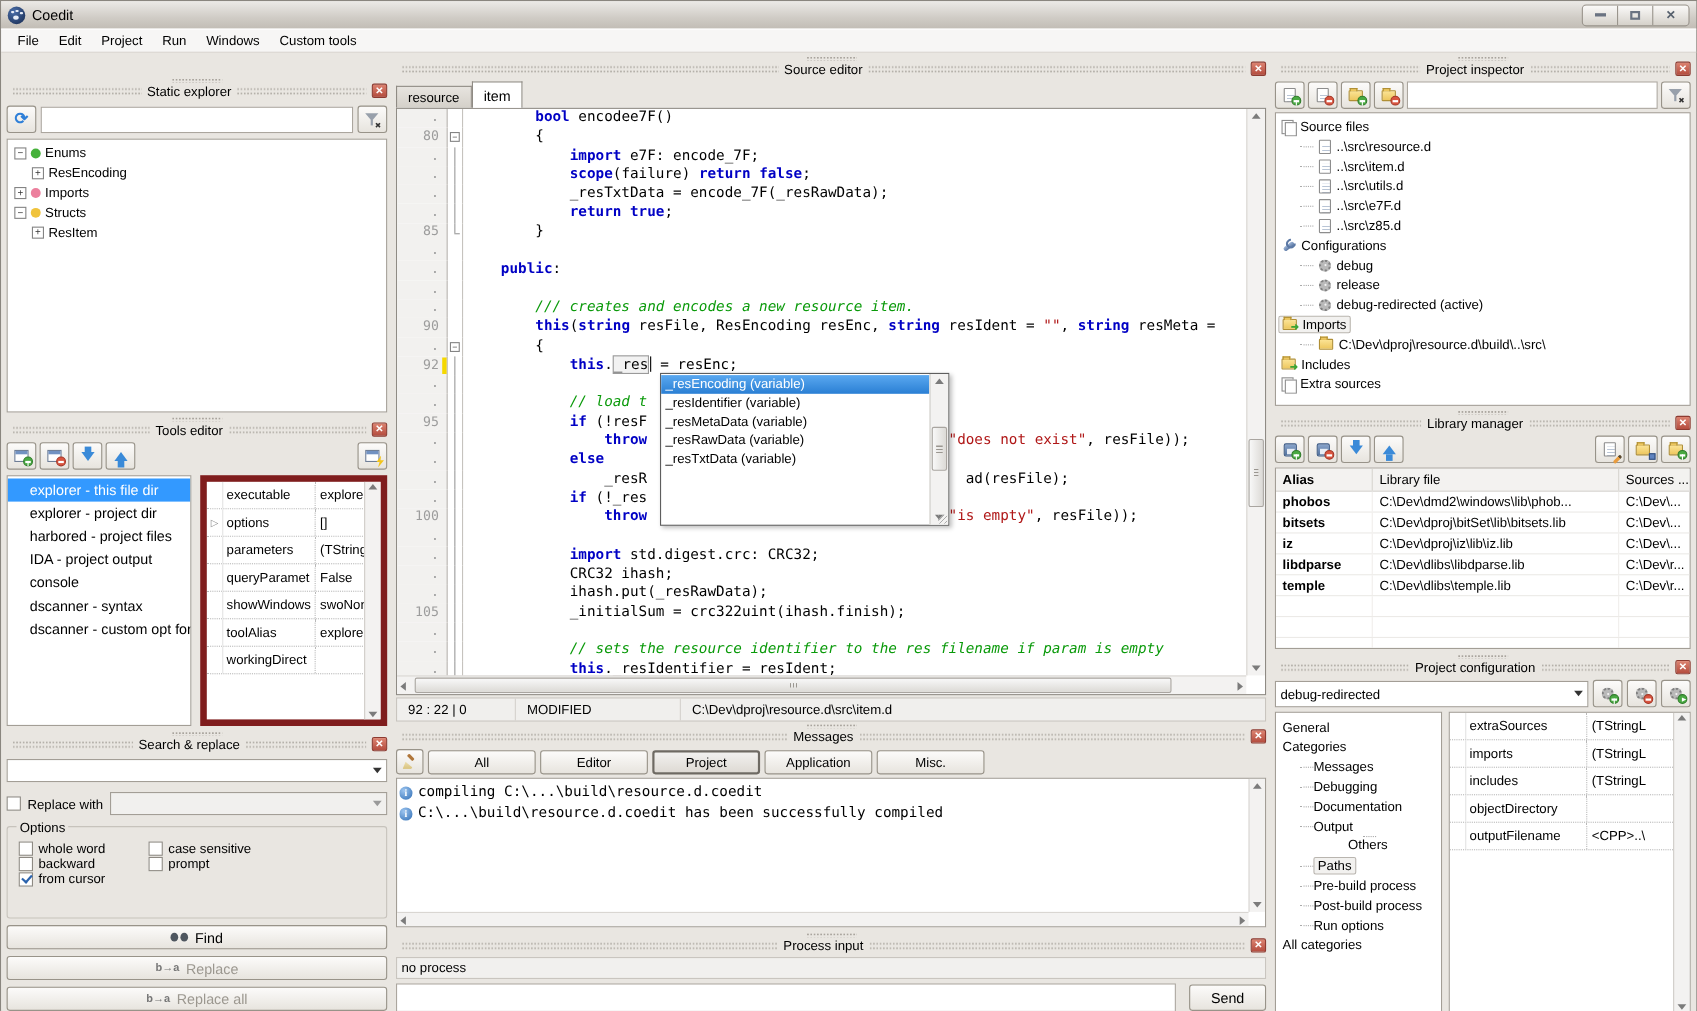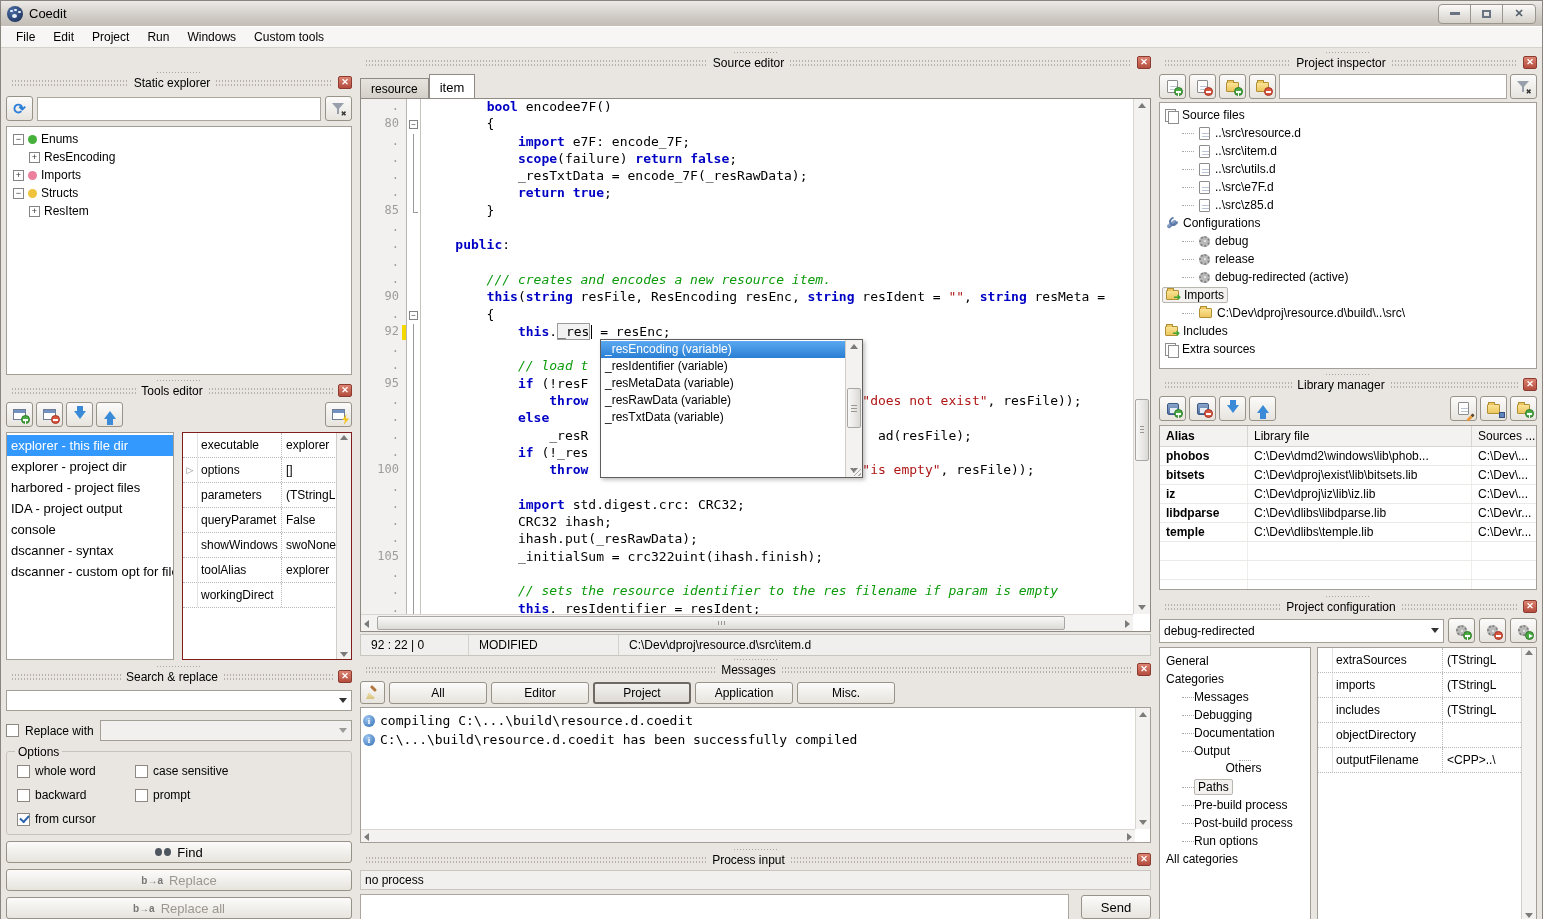--- a/index.html
+++ b/index.html
@@ -96,23 +96,23 @@
   .tree-box { flex:1; margin-top:5px; margin-bottom:2px; overflow:hidden; padding:3px 2px; }
   .trow { height:18px; display:flex; align-items:center; gap:4px; white-space:nowrap; }
   .expander { width:11px; height:11px; border:1px solid #848484; background:#fff; font-size:9px; line-height:9px; text-align:center; color:#333; flex:0 0 auto; }
   .dot { width:9px; height:9px; border-radius:50%; flex:0 0 auto; }
 
   
   #tools-editor { height:286px; flex:0 0 auto; }
   .te-toolbar { display:flex; gap:3px; margin-top:4px; align-items:center; }
   .te-content { flex:1; display:flex; margin-top:5px; margin-bottom:3px; gap:8px; min-height:0; }
   .te-list { width:168px; padding:2px 0; overflow:hidden; }
-  .te-list .lrow { height:21px; line-height:21px; padding:0 4px; white-space:nowrap; font-size:13px; }
+  .te-list .lrow { height:21px; line-height:21px; padding:0 20px; white-space:nowrap; font-size:13px; }
   .lrow.sel { background:#3399ff; color:#fff; }
-  .prop-grid { flex:1; display:flex; flex-direction:column; border:1px solid #7f1d1d; background:#fff; position:relative; overflow:hidden; }
+  .prop-grid { flex:1; display:flex; flex-direction:column; border:6px solid #7f1d1d; background:#fff; position:relative; overflow:hidden; }
   .pg-row { display:flex; height:25px; border-bottom:1px dotted #b8b8b8; flex:0 0 auto; }
   .pg-gut { width:15px; border-right:1px solid #e3e3e3; display:flex; align-items:center; justify-content:center; color:#8a8a8a; font-size:9px; }
   .pg-label { width:84px; border-right:1px dotted #b8b8b8; padding:5px 2px 0 3px; white-space:nowrap; overflow:hidden; }
   .pg-value { flex:1; padding:5px 0 0 4px; white-space:nowrap; overflow:hidden; }
   .vsb { width:15px; background:#f3f2f1; border-left:1px solid #d0cdc8; display:flex; flex-direction:column; align-items:center; justify-content:space-between; padding:2px 0; flex:0 0 auto; }
   .sb-up { width:0;height:0;border-left:4px solid transparent;border-right:4px solid transparent;border-bottom:5px solid #7b7b7b; }
   .sb-dn { width:0;height:0;border-left:4px solid transparent;border-right:4px solid transparent;border-top:5px solid #7b7b7b; }
 
   
   #search-replace { flex:1; }
@@ -120,21 +120,21 @@
   .combo .cv { flex:1; padding-left:4px; white-space:nowrap; overflow:hidden; }
   .combo .ca { width:16px; display:flex; justify-content:center; }
   .combo .ca::before { content:""; width:0; height:0; border-left:4px solid transparent; border-right:4px solid transparent; border-top:5px solid #333; }
   .combo.disabled { background:#f1f0ee; }
   .combo.disabled .ca::before { border-top-color:#9a9a9a; }
   .sr-row { display:flex; align-items:center; gap:6px; margin-top:9px; }
   .checkbox { width:13px; height:13px; background:#fff; border:1px solid #8e8a83; position:relative; flex:0 0 auto; }
   .checkbox.checked::before { content:""; position:absolute; left:2px; top:1px; width:7px; height:4px; border-left:2px solid #2b63ad; border-bottom:2px solid #2b63ad; transform:rotate(-48deg); }
   .groupbox { border:1px solid #c7c3bc; border-radius:3px; margin-top:10px; padding:12px 10px 10px; position:relative; height:84px; }
   .groupbox .gb-title { position:absolute; top:-7px; left:8px; background:#e9e6e1; padding:0 3px; }
-  .gb-grid { display:grid; grid-template-columns:118px 1fr; row-gap:10px; }
+  .gb-grid { display:grid; grid-template-columns:118px 1fr; }
   .cb-item { display:flex; align-items:center; gap:5px; }
   .btn-wide { height:22px; border:1px solid #989389; border-radius:3px; background:linear-gradient(#fcfbfa,#e7e4de); display:flex; align-items:center; justify-content:center; gap:6px; font-size:13px; margin-top:6px; flex:0 0 auto; }
   .btn-wide.disabled { color:#9b978f; }
   .rep-glyph { font-size:10px; font-weight:bold; color:#777; }
   .spacer { flex:1; }
 
   
   #source-editor { height:583px; flex:0 0 auto; }
   .tabs { display:flex; align-items:flex-end; height:24px; margin-top:4px; flex:0 0 auto; }
   .tab { padding:3px 10px 3px; border:1px solid #8f8b84; border-bottom:none; background:linear-gradient(#e7e4df,#d4d0c9); height:20px; font-size:12px; }
@@ -785,21 +785,21 @@
               <span class="lm-hcell c-file">Library file</span>
               <span class="lm-hcell c-src">Sources ...</span>
             </div>
             <div class="lm-row">
               <span class="lm-cell c-alias">phobos</span>
               <span class="lm-cell c-file">C:\Dev\dmd2\windows\lib\phob...</span>
               <span class="lm-cell c-src">C:\Dev\...</span>
             </div>
             <div class="lm-row">
               <span class="lm-cell c-alias">bitsets</span>
-              <span class="lm-cell c-file">C:\Dev\dproj\exist\lib\bitsets.lib</span>
+              <span class="lm-cell c-file">C:\Dev\dproj\bitSet\lib\bitsets.lib</span>
               <span class="lm-cell c-src">C:\Dev\...</span>
             </div>
             <div class="lm-row">
               <span class="lm-cell c-alias">iz</span>
               <span class="lm-cell c-file">C:\Dev\dproj\iz\lib\iz.lib</span>
               <span class="lm-cell c-src">C:\Dev\...</span>
             </div>
             <div class="lm-row">
               <span class="lm-cell c-alias">libdparse</span>
               <span class="lm-cell c-file">C:\Dev\dlibs\libdparse.lib</span>

